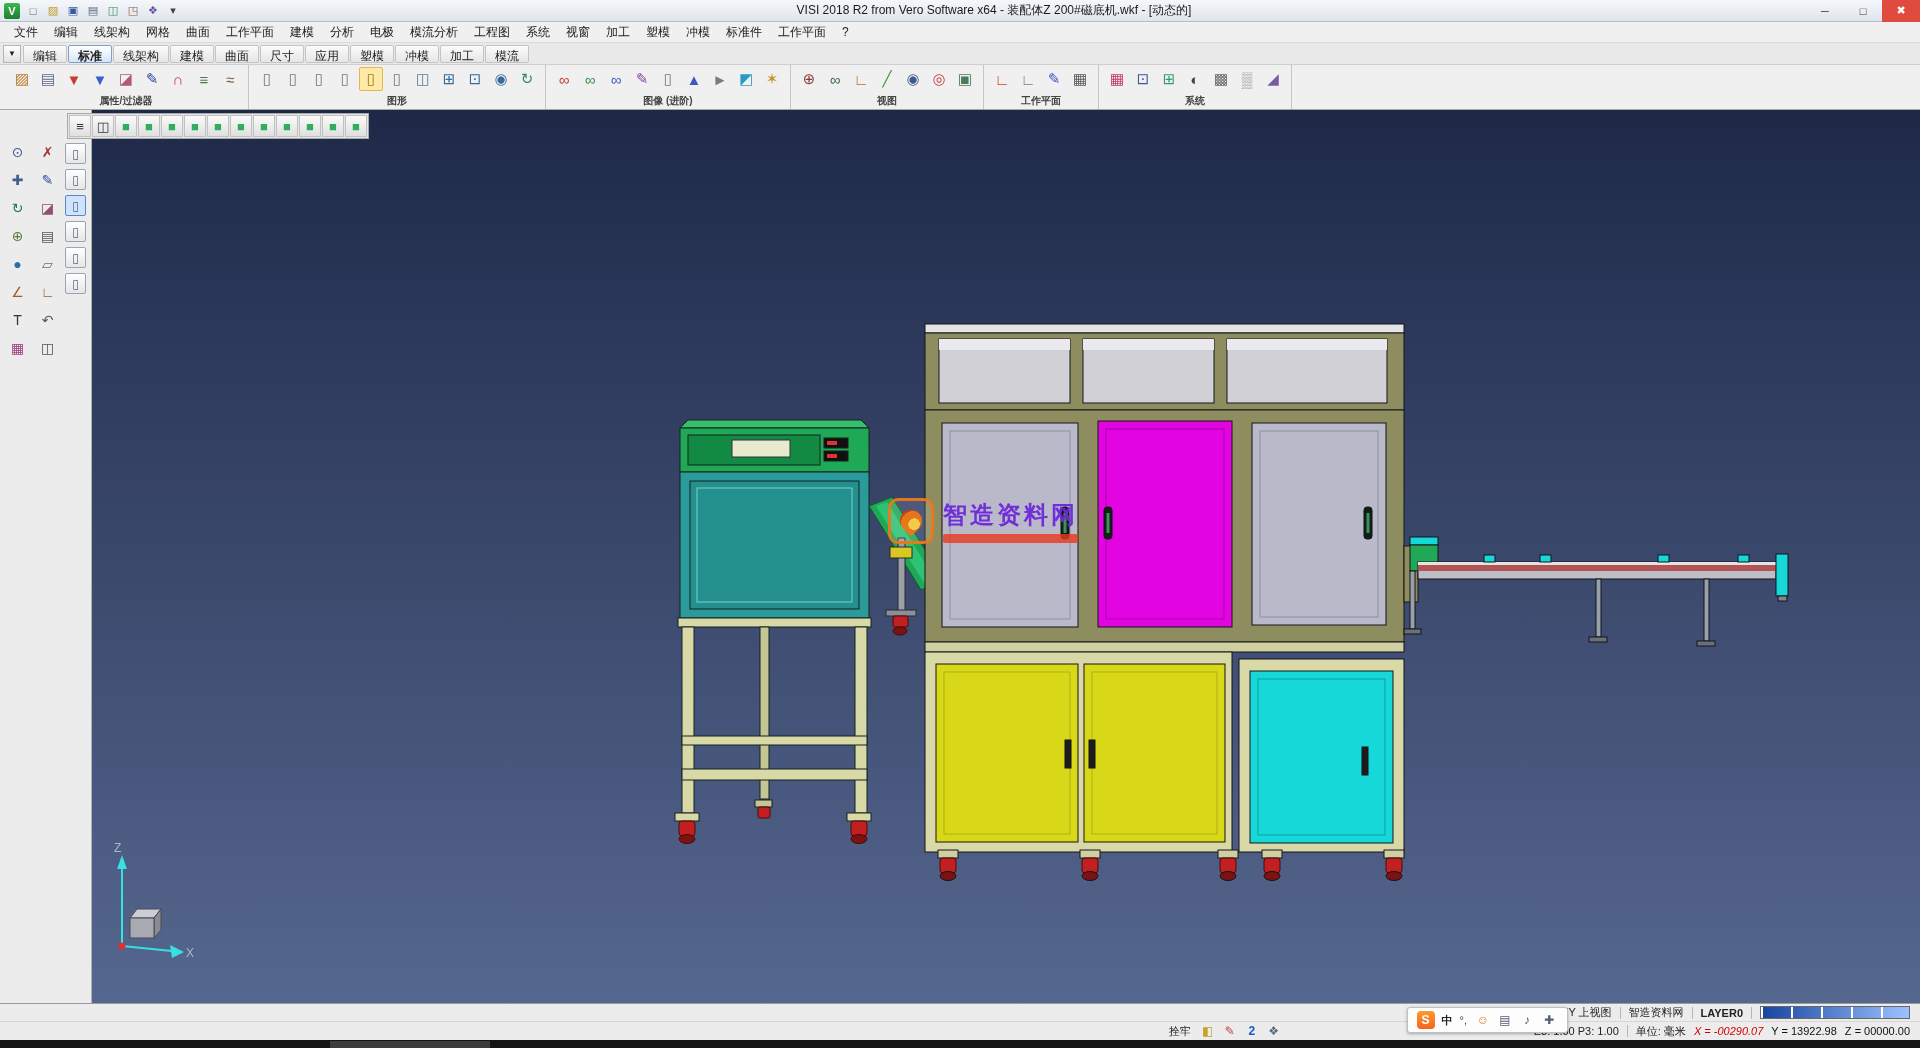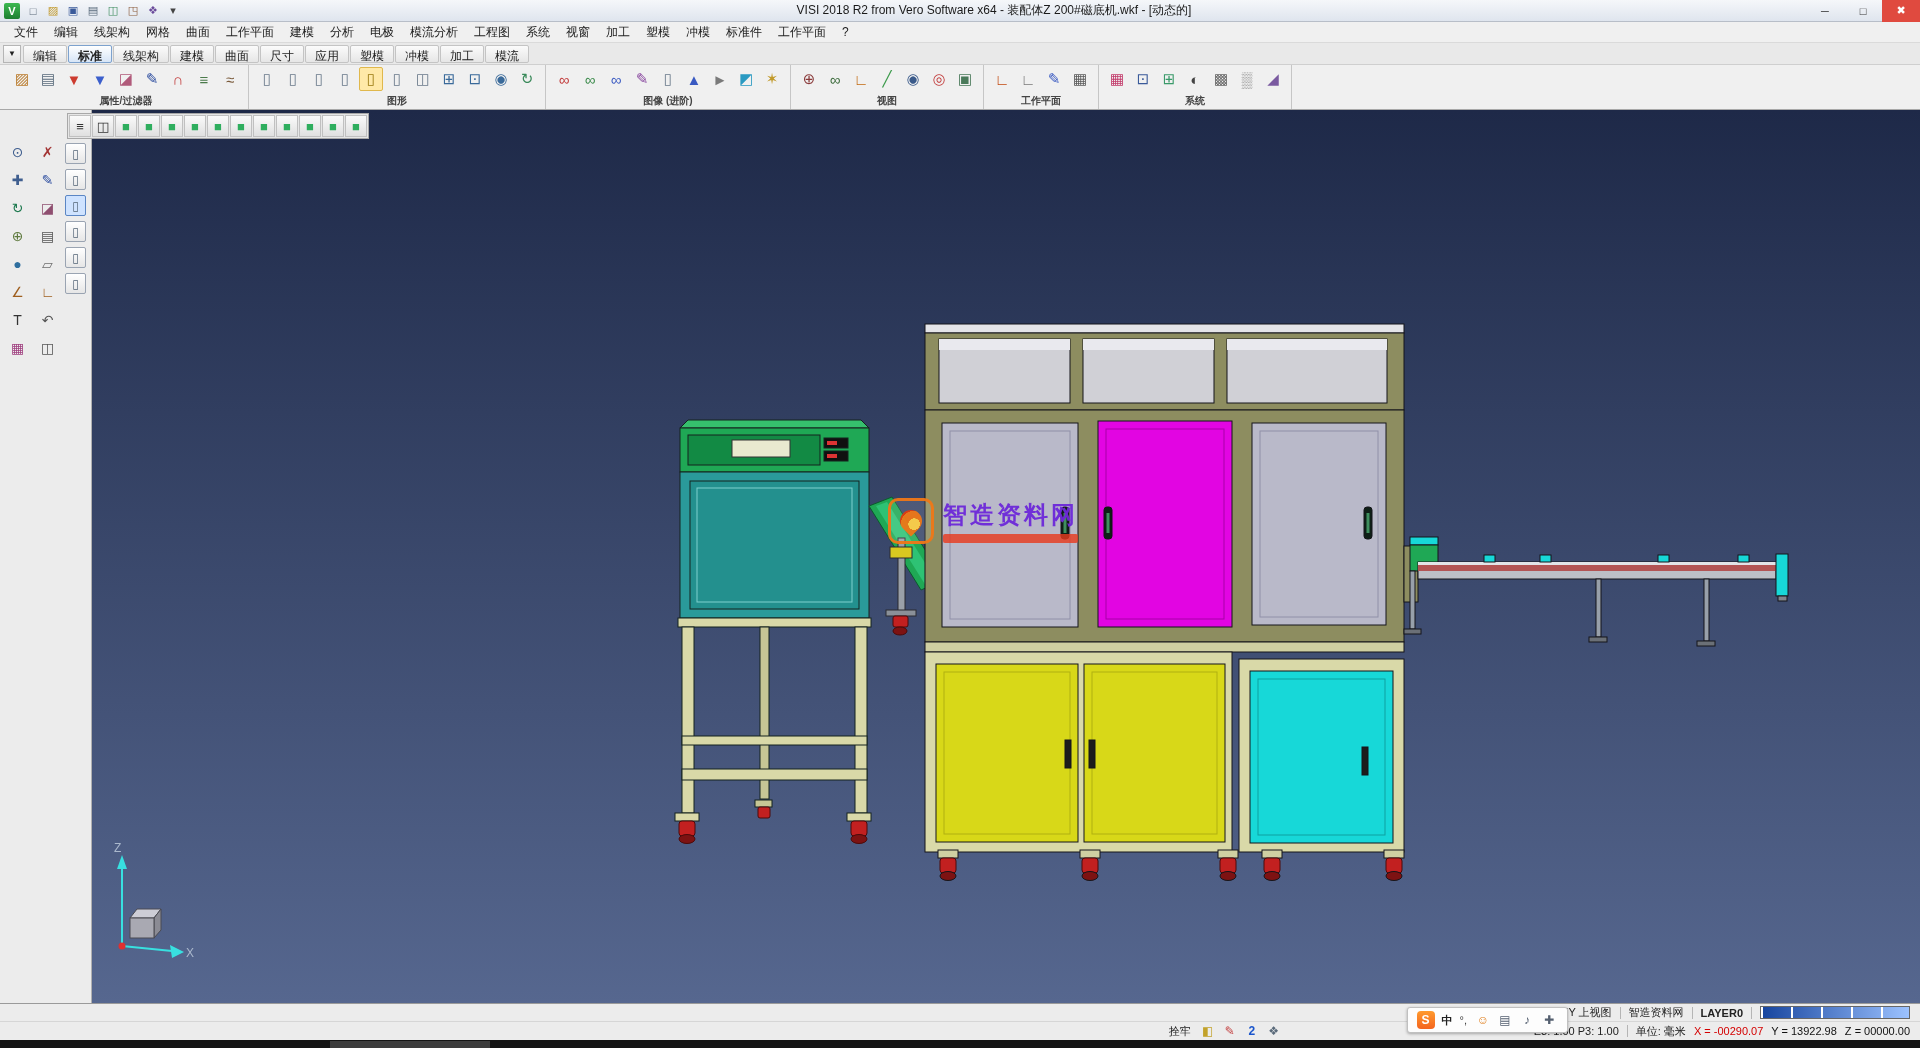--- a/index.html
+++ b/index.html
@@ -62,21 +62,21 @@
   .srow1 { height:18px; display:flex; align-items:center; gap:8px; padding:0 10px; border-bottom:1px solid #d6d6d6; }
   .srow2 { height:18px; display:flex; align-items:center; gap:8px; padding:0 10px; }
   .flexsp { flex:1; }
   .sb-sep { width:1px; height:12px; background:#b5b5b5; }
   .sb-gap { width:235px; }
   .sb-icn { width:18px; height:15px; display:flex; align-items:center; justify-content:center; font-size:12px; font-weight:bold; color:var(--c,#555); }
   .sb-icons { display:flex; gap:4px; }
   .layer-label { font-weight:bold; }
   .bluebar { width:150px; height:13px; border:1px solid #666;
     background:repeating-linear-gradient(90deg,#ffffff 0 2px,transparent 2px 30px), linear-gradient(90deg,#16449e,#9cc2ff); }
-  .coord-x { color:#d40000; }
+  .coord-x { color:#d40000;font-style:italic; }
   .coord-y,.coord-z { color:#111; }
   .langbar { position:absolute; right:352px; top:3px; height:26px; background:#fdfdfd; border:1px solid #c0c0c0; border-radius:3px; box-shadow:0 1px 3px rgba(0,0,0,.3); display:flex; align-items:center; gap:7px; padding:0 9px; z-index:10; }
   .sogou { width:18px; height:18px; border-radius:4px; background:linear-gradient(#ff9a2e,#f4641e); color:#fff; font-weight:bold; font-size:12px; display:flex; align-items:center; justify-content:center; }
   .lang-zh { font-weight:bold; color:#222; }
   .lang-marks { color:#444; }
 
   
   .taskbar { height:9px; background:#141414; position:relative; }
   .task-seg { position:absolute; left:330px; top:1px; width:160px; height:7px; background:#3c3c3c; }
 </style>

